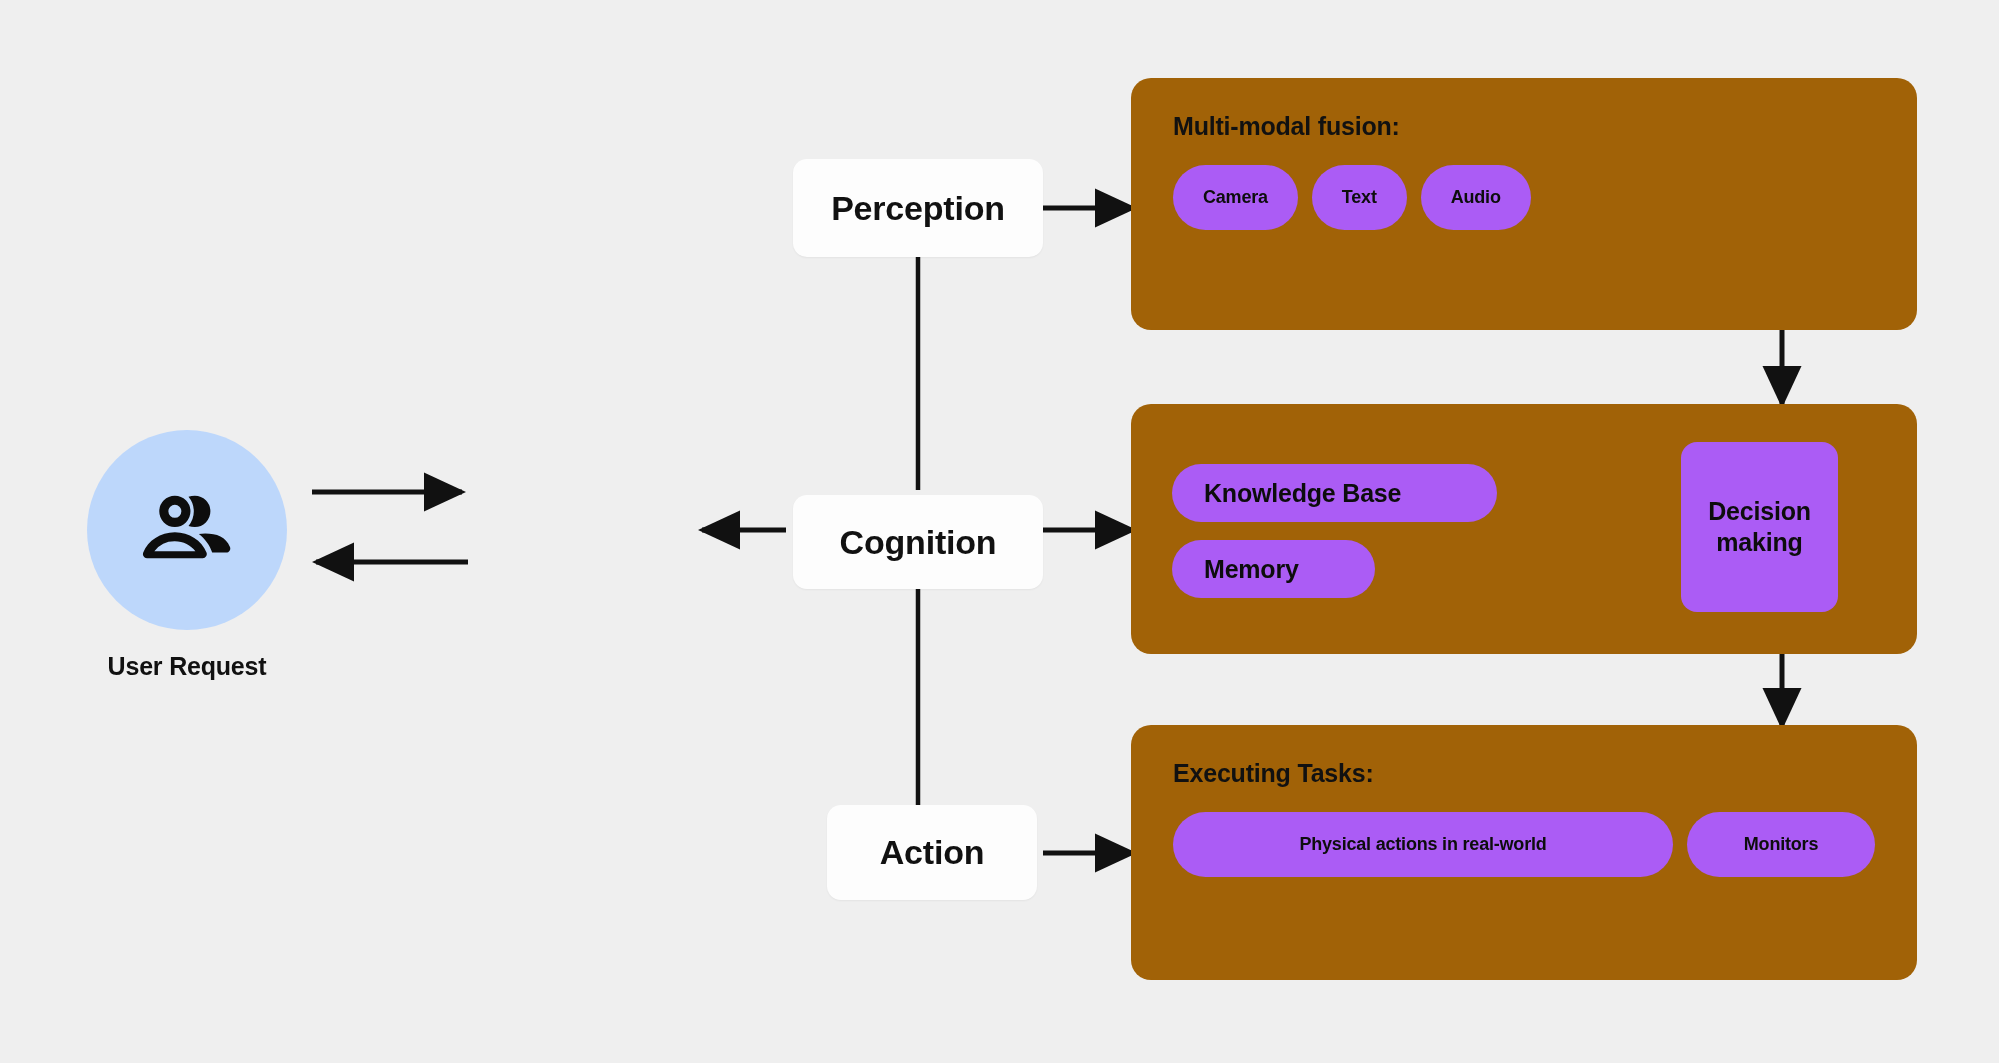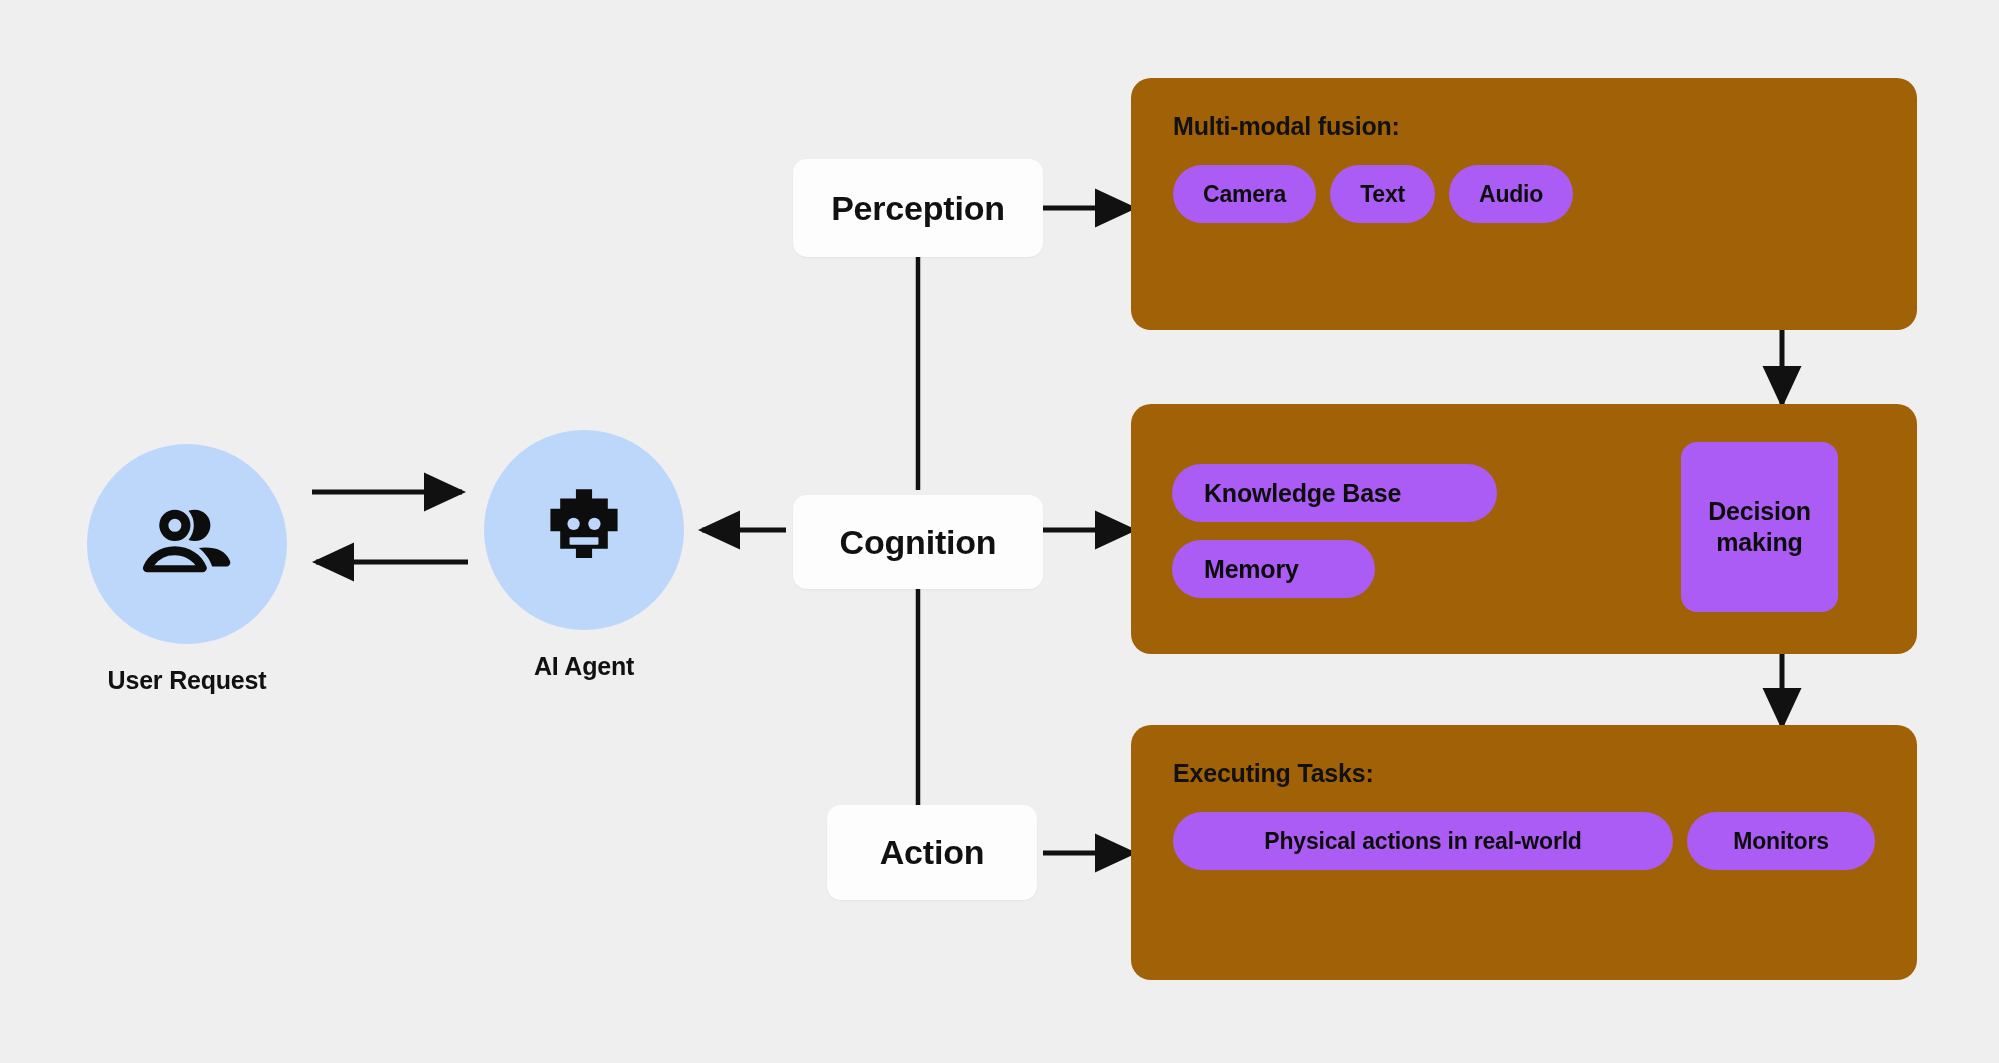--- a/index.html
+++ b/index.html
@@ -78,26 +78,26 @@
     margin: 0 0 24px 0;
   }
   .pill-row {
     display: flex;
     align-items: center;
     gap: 14px;
   }
   .pill {
     background: #ab5cf5;
     border-radius: 999px;
-    height: 58px;
+    height: 65px;
     display: flex;
     align-items: center;
     justify-content: center;
     padding: 0 30px;
-    font-size: 23px;
+    font-size: 18px;
     font-weight: bold;
     color: #0d0d0d;
     letter-spacing: -0.2px;
     white-space: nowrap;
   }
   .cog-left {
     display: flex;
     flex-direction: column;
     gap: 18px;
   }
@@ -172,43 +172,32 @@
 
     <line x1="1782" y1="330" x2="1782" y2="404" stroke="#111111" stroke-width="5" marker-end="url(#arrowD)"></line>
 
     <line x1="1782" y1="653" x2="1782" y2="726" stroke="#111111" stroke-width="5" marker-end="url(#arrowD)"></line>
 
     <line x1="1375" y1="487" x2="1681" y2="487" stroke="#111111" stroke-width="5" marker-end="url(#arrowR)"></line>
 
     <line x1="1497" y1="580" x2="1681" y2="580" stroke="#111111" stroke-width="5" marker-end="url(#arrowR)"></line>
   </svg>
 
-  <div class="actor" style="left:87px; top:444px;">
+  <div class="actor" style="left:87px; top:430px;">
     <div class="actor-circle">
       <svg width="104" height="104" viewBox="0 0 24 24" fill="#0d0d0d">
         <path d="M9.2 4.1a3.6 3.6 0 1 0 0 7.2 3.6 3.6 0 0 0 0-7.2zm0 2.1a1.5 1.5 0 1 1 0 3 1.5 1.5 0 0 1 0-3z"></path>
         <path d="M13.8 4.1c-.5 0-1 .08-1.45.23a5.25 5.25 0 0 1 0 6.74c.45.15.95.23 1.45.23a3.6 3.6 0 0 0 0-7.2z"></path>
         <path d="M9.2 12.5c-3.3 0-6.2 1.9-7.3 4.7-.25.62.2 1.3.87 1.3h12.86c.67 0 1.12-.68.87-1.3-1.1-2.8-4-4.7-7.3-4.7zm0 2.1c1.96 0 3.7.92 4.73 2.3H4.47A5.84 5.84 0 0 1 9.2 14.6z"></path>
         <path d="M16.2 12.8c-.5 0-1 .05-1.47.15 1.4 1.07 2.5 2.55 3.08 4.25h3.24c.67 0 1.12-.68.87-1.3-.92-2.3-3.06-3.1-5.72-3.1z"></path>
       </svg>
     </div>
     <div class="actor-label">User Request</div>
   </div>
 
-  <div class="actor" style="left:484px; top:430px;">
-    <div class="actor-circle">
-      <svg width="102" height="102" viewBox="0 0 24 24">
-        <path fill="#0d0d0d" d="M10.1 2.4h3.8v2.2h3.7v2.4h2.3v5.3h-2.3v4.1h-3.7v2.2h-3.8v-2.2H6.4v-4.1H4.1V7h2.3V4.6h3.7V2.4z"></path>
-        <circle cx="9.55" cy="10.55" r="1.45" fill="#bdd7fb"></circle>
-        <circle cx="14.45" cy="10.55" r="1.45" fill="#bdd7fb"></circle>
-        <rect x="8.6" y="13.7" width="6.8" height="1.75" rx="0.2" fill="#bdd7fb"></rect>
-      </svg>
-    </div>
-    <div class="actor-label">AI Agent</div>
-  </div>
 
   <div class="stage-box conn-top" style="left:793px; top:159px; width:250px; height:98px;">
     <span>Perception</span>
   </div>
 
   <div class="stage-box conn-top" style="left:793px; top:483px; width:250px; height:94px;margin-top:12px;">
     <span>Cognition</span>
   </div>
 
   <div class="stage-box conn-top" style="left:793px; top:805px; width:210px; height:95px;margin-left:34px;">

